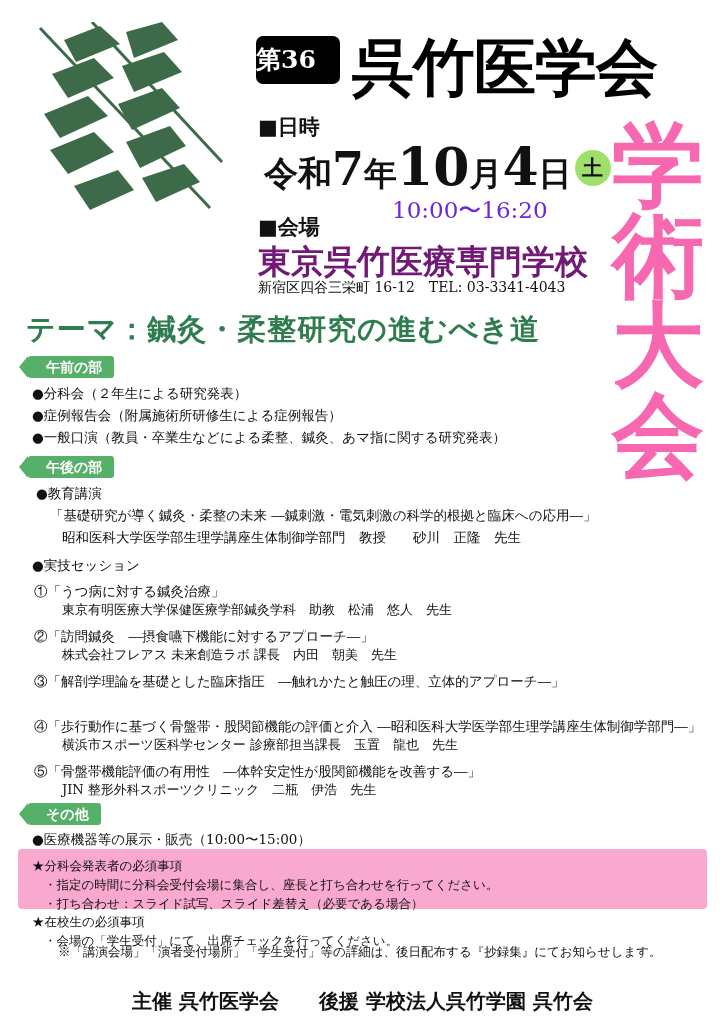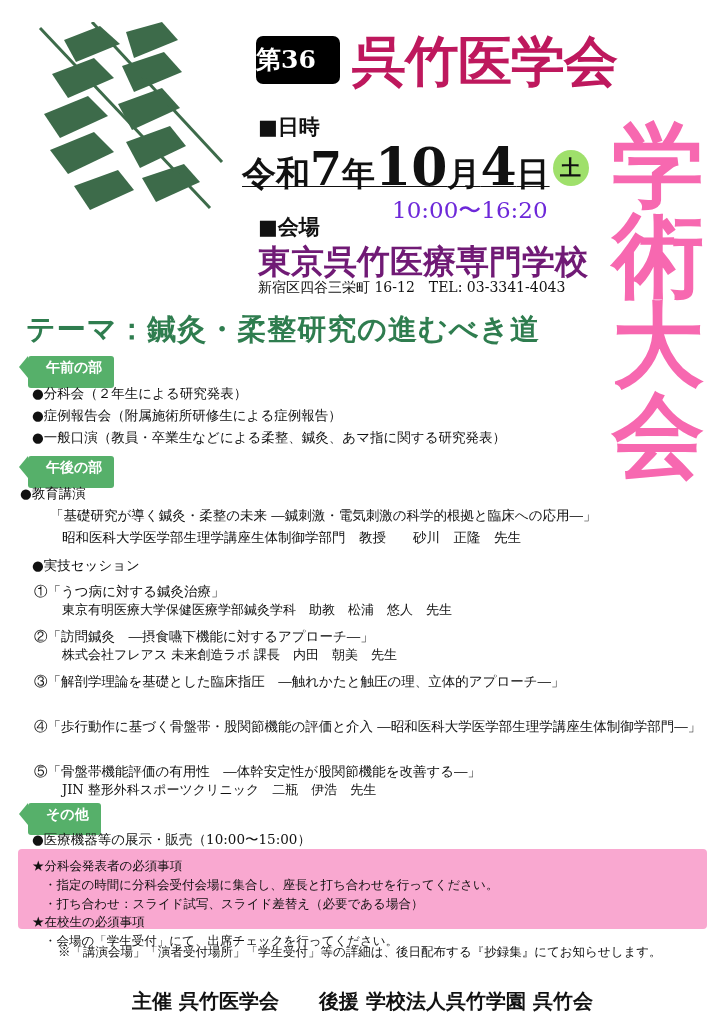--- a/index.html
+++ b/index.html
@@ -58,47 +58,46 @@
     font-size: 25px;
     font-weight: bold;
     line-height: 48px;
     text-align: left;
     font-family: "DejaVu Serif", "Liberation Serif", serif;
   }
   .main-title {
     position: absolute;
     left: 352px;
     top: 26px;
-    font-size: 54px;
-    font-weight: bold;
-    color: #be185d;
+    font-size: 62px;
+    font-weight: bold;
+    color: #000000;
     font-family: "DejaVu Serif", "Liberation Serif", serif;
     letter-spacing: -1px;
     white-space: nowrap;
   }
 
   
   .label-sq {
     font-size: 21px;
     font-weight: bold;
     color: #111;
     font-family: "DejaVu Serif", "Liberation Serif", serif;
   }
   .lbl-datetime { position: absolute; left: 258px; top: 113px; }
   .lbl-venue    { position: absolute; left: 258px; top: 213px; }
 
   .dateline {
     position: absolute;
-    left: 242px;
+    left: 264px;
     top: 136px;
     white-space: nowrap;
     font-family: "DejaVu Serif", "Liberation Serif", serif;
     font-weight: bold;
     color: #111;
-    text-decoration: underline;
   }
   .dateline .reiwa { font-size: 34px; }
   .dateline .num   { font-size: 46px; }
   .dateline .big   { font-size: 52px; }
   .dateline .unit  { font-size: 33px; }
   .sat-circle {
     display: inline-block;
     width: 36px; height: 36px;
     border-radius: 50%;
     background: #9fe06b;
@@ -147,21 +146,21 @@
     font-weight: bold;
     color: #2f7d4f;
     font-family: "DejaVu Serif", "Liberation Serif", serif;
     white-space: nowrap;
     letter-spacing: 1px;
   }
 
   
   .ribbon {
     position: absolute;
-    height: 32px;
+    height: 22px;
     background: #56b06a;
     color: #ffffff;
     font-size: 14px;
     font-weight: bold;
     line-height: 22px;
     padding: 0 12px 0 18px;
     border-radius: 3px;
     font-family: "DejaVu Serif", "Liberation Serif", serif;
     white-space: nowrap;
   }
@@ -185,21 +184,21 @@
     white-space: nowrap;
   }
   .body-text.sm { font-size: 13px; }
 
   
   .notice {
     position: absolute;
     left: 18px;
     top: 849px;
     width: 689px;
-    height: 80px;
+    height: 60px;
     background: #f9a8d0;
     border-radius: 4px;
     padding: 8px 14px;
   }
   .notice div {
     font-size: 12.5px;
     line-height: 1.5;
     color: #111;
     font-family: "DejaVu Serif", "Liberation Serif", serif;
     white-space: nowrap;
@@ -271,34 +270,35 @@
   <div class="venue-addr">新宿区四谷三栄町 16-12　TEL: 03-3341-4043</div>
 
   <div class="theme">テーマ：鍼灸・柔整研究の進むべき道</div>
 
   <div class="ribbon" style="left:28px; top:356px;">午前の部</div>
   <div class="body-text" style="left:32px; top:384px;">●分科会（２年生による研究発表）</div>
   <div class="body-text" style="left:32px; top:406px;">●症例報告会（附属施術所研修生による症例報告）</div>
   <div class="body-text" style="left:32px; top:428px;">●一般口演（教員・卒業生などによる柔整、鍼灸、あマ指に関する研究発表）</div>
 
   <div class="ribbon" style="left:28px; top:456px;">午後の部</div>
-  <div class="body-text" style="left:20px; top:484px;">●教育講演</div>
+  <div class="body-text" style="left:36px; top:484px;">●教育講演</div>
   <div class="body-text" style="left:50px; top:506px;">「基礎研究が導く鍼灸・柔整の未来 ―鍼刺激・電気刺激の科学的根拠と臨床への応用―」</div>
   <div class="body-text" style="left:62px; top:528px;">昭和医科大学医学部生理学講座生体制御学部門　教授　　砂川　正隆　先生</div>
   <div class="body-text" style="left:32px; top:556px;">●実技セッション</div>
 
   <div class="body-text" style="left:34px; top:582px;">①「うつ病に対する鍼灸治療」</div>
   <div class="body-text sm" style="left:62px; top:601px;">東京有明医療大学保健医療学部鍼灸学科　助教　松浦　悠人　先生</div>
 
   <div class="body-text" style="left:34px; top:627px;">②「訪問鍼灸　―摂食嚥下機能に対するアプローチ―」</div>
   <div class="body-text sm" style="left:62px; top:646px;">株式会社フレアス 未来創造ラボ 課長　内田　朝美　先生</div>
 
   <div class="body-text" style="left:34px; top:672px;">③「解剖学理論を基礎とした臨床指圧　―触れかたと触圧の理、立体的アプローチ―」</div>
 
   <div class="body-text" style="left:34px; top:717px;">④「歩行動作に基づく骨盤帯・股関節機能の評価と介入 ―昭和医科大学医学部生理学講座生体制御学部門―」</div>
+  <div class="body-text sm" style="left:62px; top:736px;">横浜市スポーツ医科学センター 診療部担当課長　玉置　龍也　先生</div>
 
   <div class="body-text" style="left:34px; top:762px;">⑤「骨盤帯機能評価の有用性　―体幹安定性が股関節機能を改善する―」</div>
   <div class="body-text sm" style="left:62px; top:781px;">JIN 整形外科スポーツクリニック　二瓶　伊浩　先生</div>
 
   <div class="ribbon" style="left:28px; top:803px;">その他</div>
   <div class="body-text" style="left:32px; top:830px;">●医療機器等の展示・販売（10:00〜15:00）</div>
 
   <div class="notice">
     <div>★分科会発表者の必須事項</div>
     <div class="sub">・指定の時間に分科会受付会場に集合し、座長と打ち合わせを行ってください。</div>

